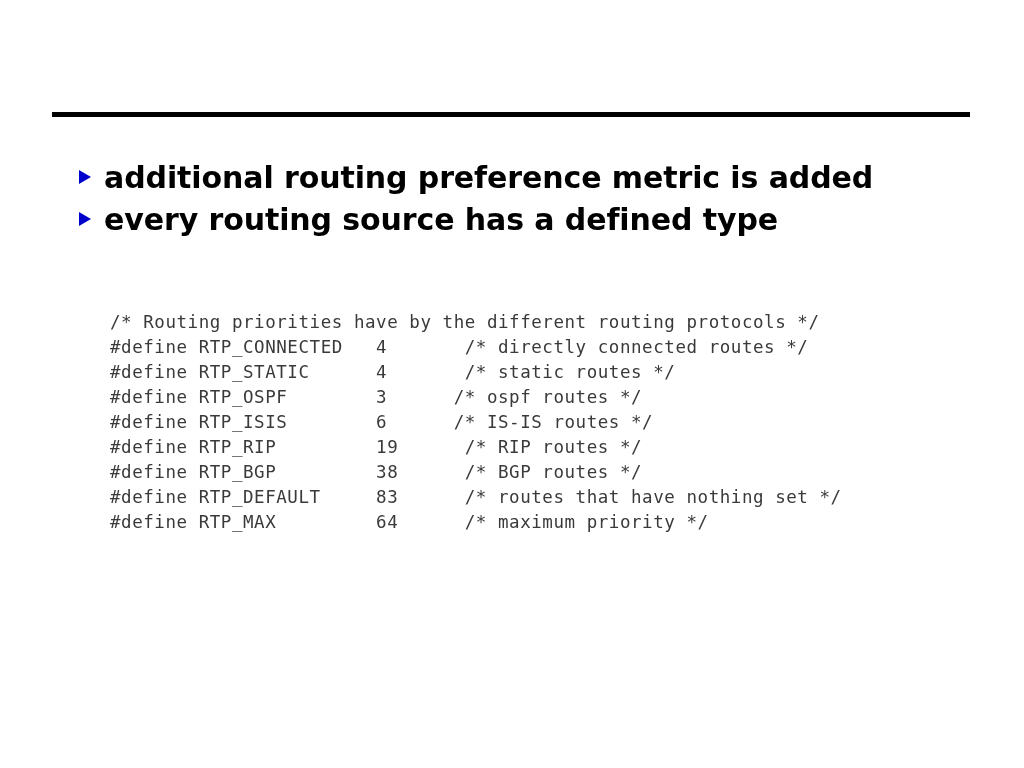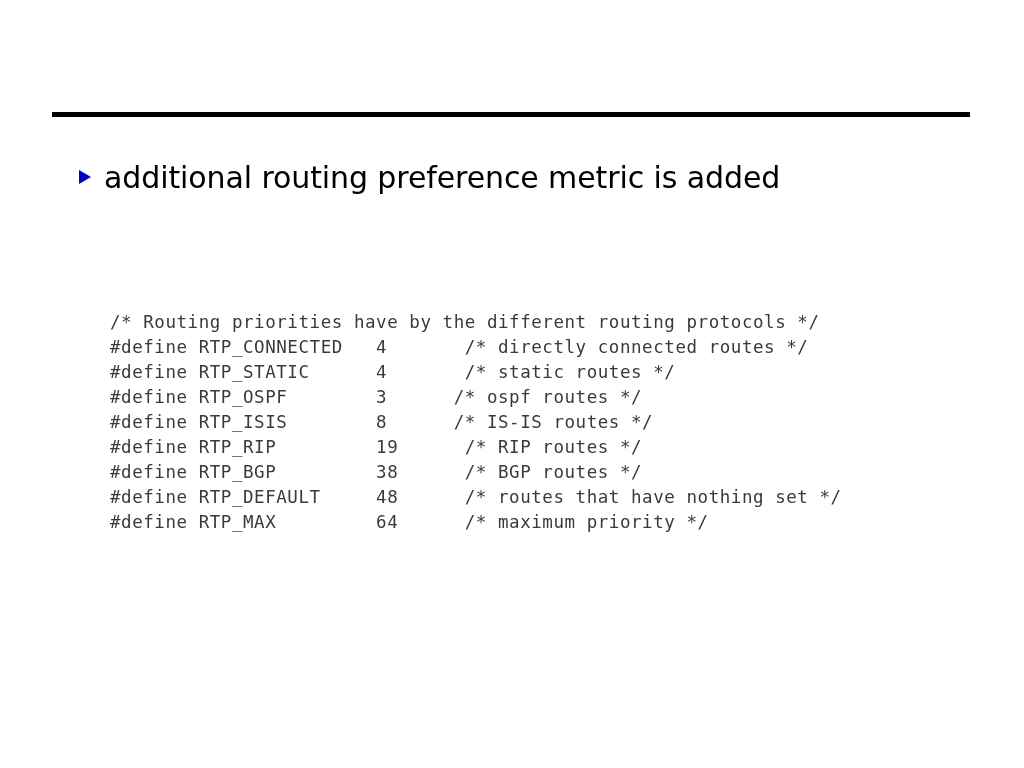--- a/index.html
+++ b/index.html
@@ -66,21 +66,21 @@
     padding-top: 11px;
     line-height: 0;
   }
 
   .bullet-marker svg { display: block; }
 
   .bullet-text {
     flex: 1 1 auto;
     font-family: "DejaVu Sans", sans-serif;
     font-size: 30px;
-    font-weight: 400;
+    font-weight: 700;
     color: #000000;
     line-height: 42px;
     white-space: nowrap;
     letter-spacing: -0.1px;
   }
 
   
   .code-block {
     position: absolute;
     left: 110px;
@@ -110,26 +110,34 @@
 
     <div class="bullet-row">
       <span class="bullet-marker">
         <svg width="18" height="18" viewBox="0 0 18 18" aria-hidden="true">
           <polygon points="3,2 15,9 3,16" fill="#0000cc"></polygon>
         </svg>
       </span>
       <span class="bullet-text">additional routing preference metric is added</span>
     </div>
 
+    <div class="bullet-row">
+      <span class="bullet-marker">
+        <svg width="18" height="18" viewBox="0 0 18 18" aria-hidden="true">
+          <polygon points="3,2 15,9 3,16" fill="#0000cc"></polygon>
+        </svg>
+      </span>
+      <span class="bullet-text">every routing source has a defined type</span>
+    </div>
 
   </div>
 
   <pre class="code-block"><span class="code-line">/* Routing priorities have by the different routing protocols */</span>
 <span class="code-line">#define RTP_CONNECTED   4       /* directly connected routes */</span>
 <span class="code-line">#define RTP_STATIC      4       /* static routes */</span>
 <span class="code-line">#define RTP_OSPF        3      /* ospf routes */</span>
-<span class="code-line">#define RTP_ISIS        8      /* IS-IS routes */</span>
+<span class="code-line">#define RTP_ISIS        6      /* IS-IS routes */</span>
 <span class="code-line">#define RTP_RIP         19      /* RIP routes */</span>
 <span class="code-line">#define RTP_BGP         38      /* BGP routes */</span>
-<span class="code-line">#define RTP_DEFAULT     48      /* routes that have nothing set */</span>
+<span class="code-line">#define RTP_DEFAULT     83      /* routes that have nothing set */</span>
 <span class="code-line">#define RTP_MAX         64      /* maximum priority */</span></pre>
 
 </div>
 
 </body></html>

